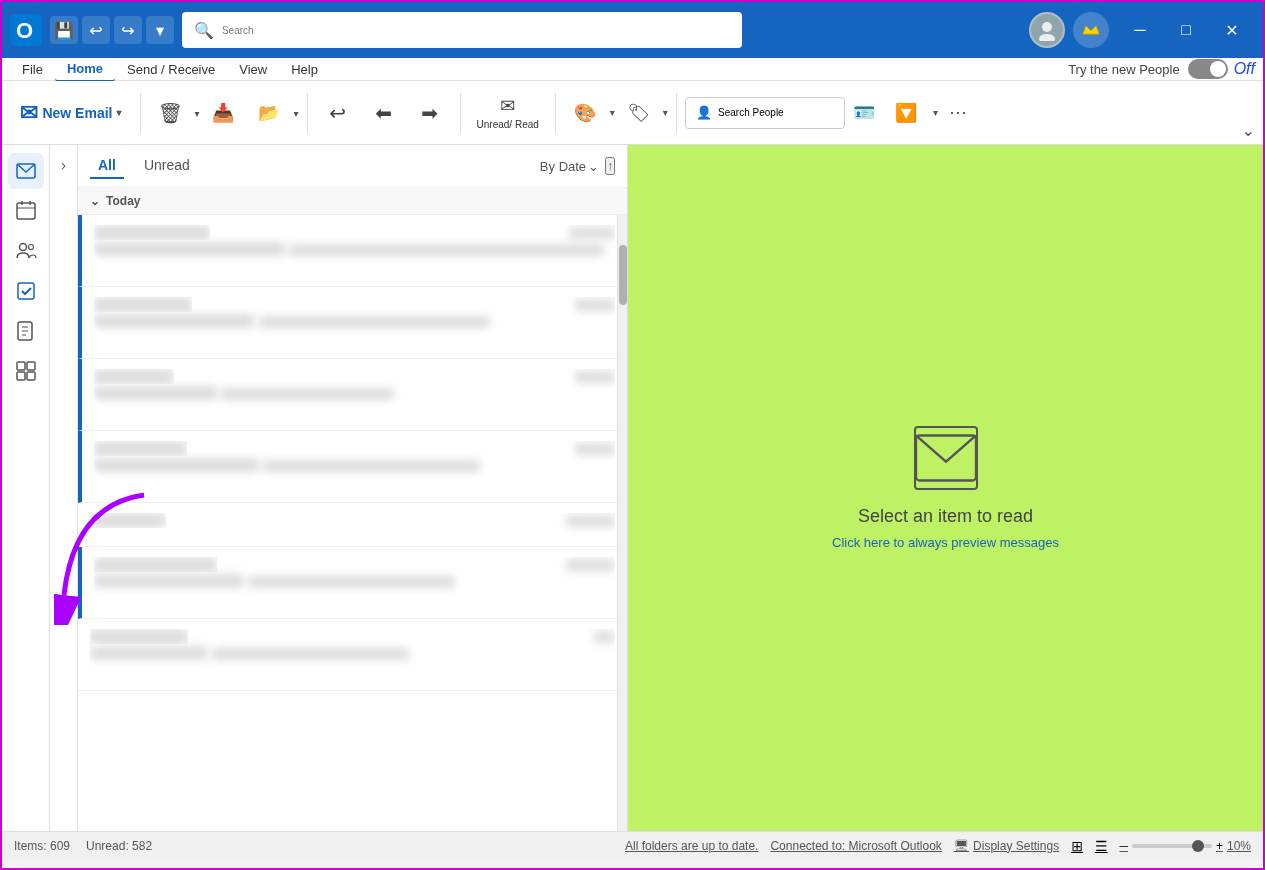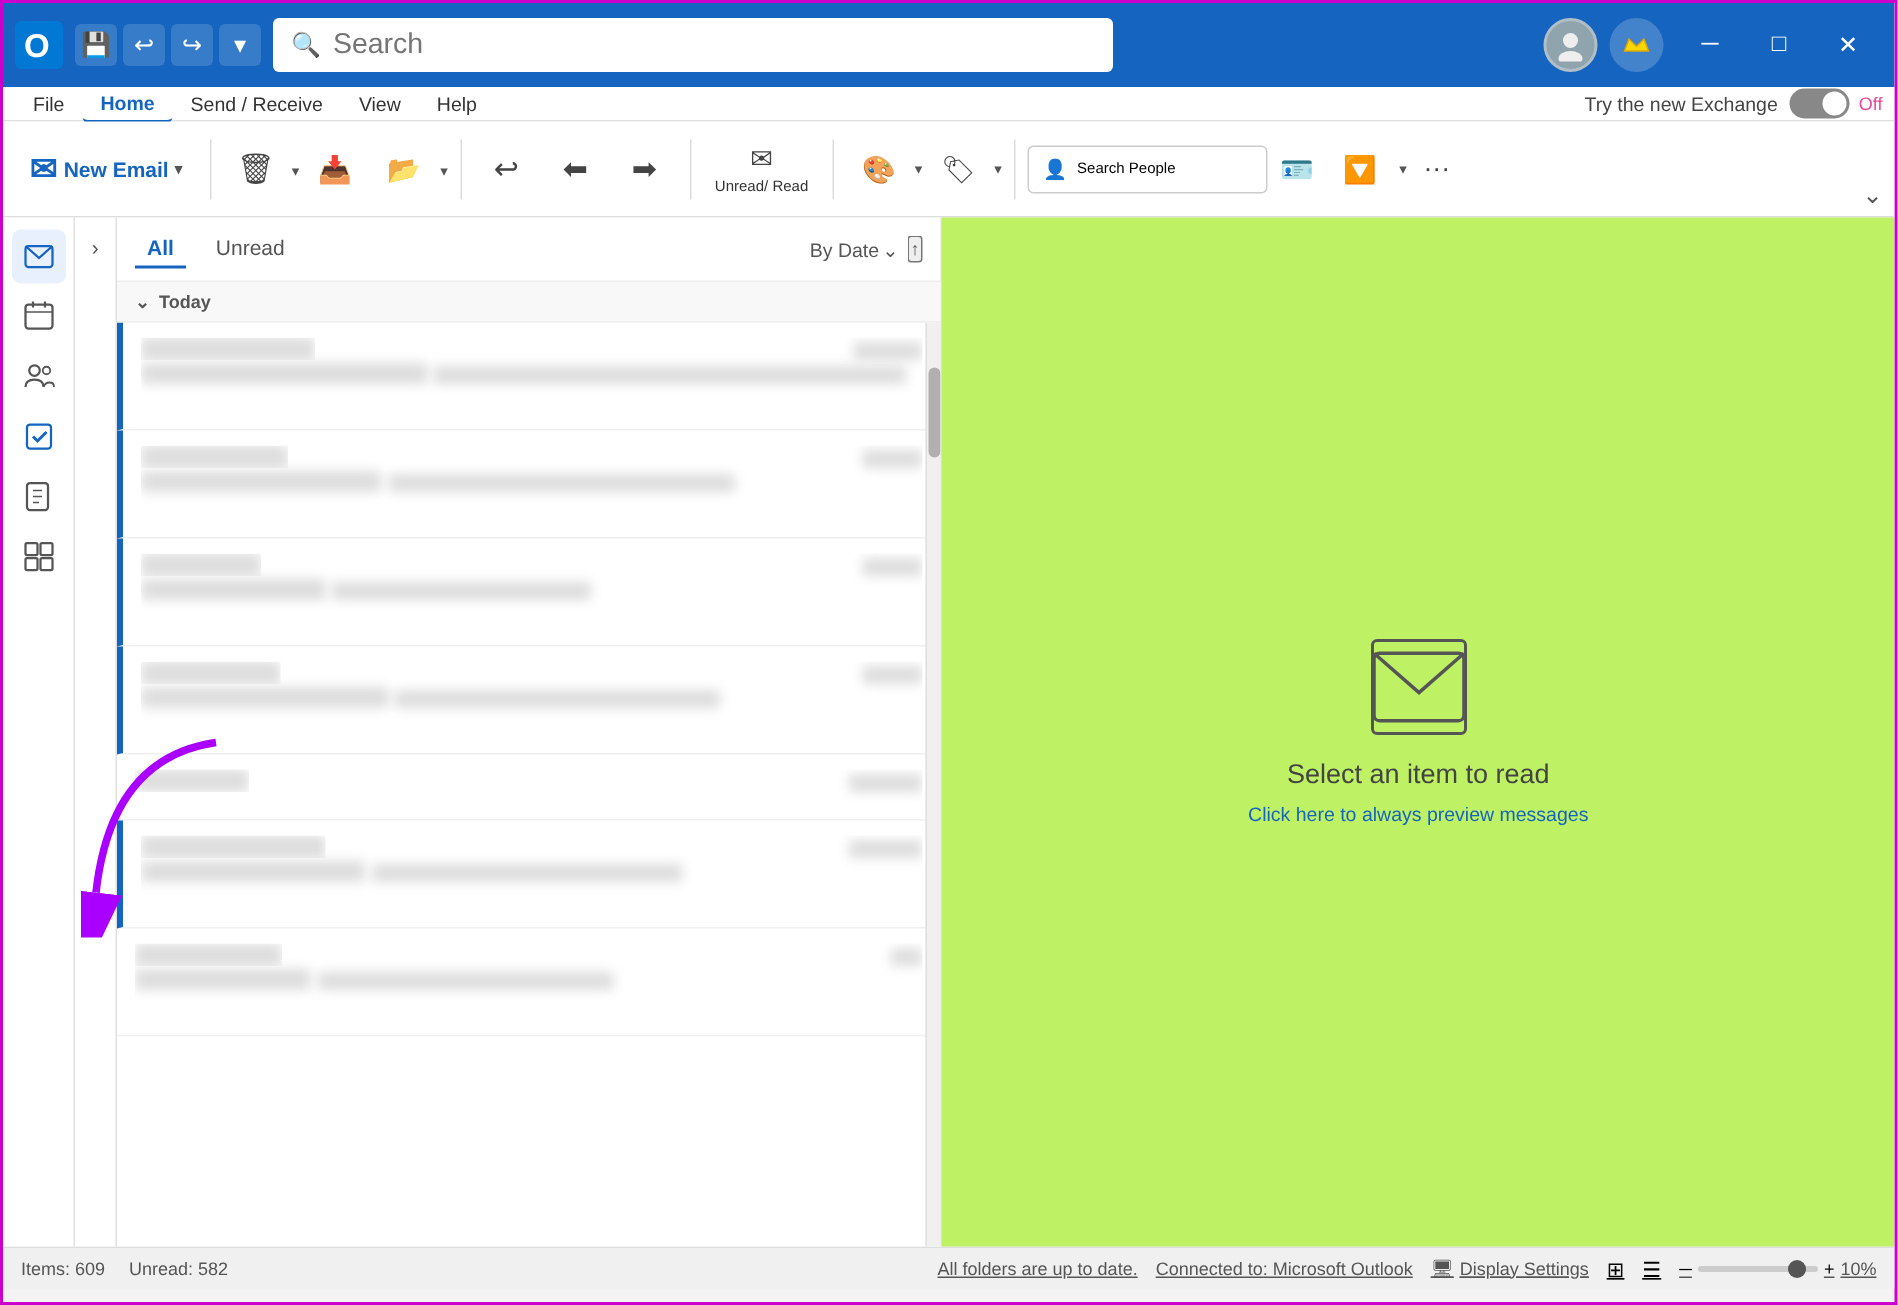--- a/index.html
+++ b/index.html
@@ -31,21 +31,21 @@
     }
     .title-bar-search {
       flex: 1; max-width: 560px;
       background: white;
       border: none; border-radius: 4px;
       height: 36px;
       display: flex; align-items: center;
       padding: 0 12px; gap: 8px;
     }
     .title-bar-search input {
-      border: none; outline: none; font-size: 19px; flex: 1; color: #222;
+      border: none; outline: none; font-size: 10px; flex: 1; color: #222;
     }
     .search-icon-tb { color: #555; font-size: 16px; }
     .title-bar-right {
       margin-left: auto;
       display: flex; align-items: center; gap: 8px;
     }
     .avatar-btn {
       width: 36px; height: 36px; border-radius: 50%;
       background: #90a4ae; border: 2px solid #b0bec5;
       display: flex; align-items: center; justify-content: center;
@@ -89,21 +89,21 @@
       display: flex; align-items: center; gap: 6px;
     }
     .toggle-switch {
       width: 40px; height: 20px; background: #888; border-radius: 10px;
       position: relative; cursor: pointer;
     }
     .toggle-switch .knob {
       width: 16px; height: 16px; background: white; border-radius: 50%;
       position: absolute; top: 2px; right: 2px;
     }
-    .toggle-label { font-size: 12px; color: #ec4899; }
+    .toggle-label { font-size: 16px; color: #1d4ed8; font-style: italic; }
 
     
     .ribbon {
       height: 64px;
       background: white;
       border-bottom: 1px solid #ddd;
       display: flex; align-items: center;
       padding: 0 8px; gap: 4px;
       position: relative;
     }
@@ -354,21 +354,21 @@
   </div>
 </div>
 
 <div class="menu-bar">
   <div class="menu-item">File</div>
   <div class="menu-item active">Home</div>
   <div class="menu-item">Send / Receive</div>
   <div class="menu-item">View</div>
   <div class="menu-item">Help</div>
   <div class="menu-bar-right">
-    <span>Try the new Exchange</span>
+    <span>Try the new People</span>
     <div class="toggle-new-outlook">
       <div class="toggle-switch">
         <div class="knob"></div>
       </div>
       <span class="toggle-label">Off</span>
     </div>
   </div>
 </div>
 
 <div class="ribbon">

